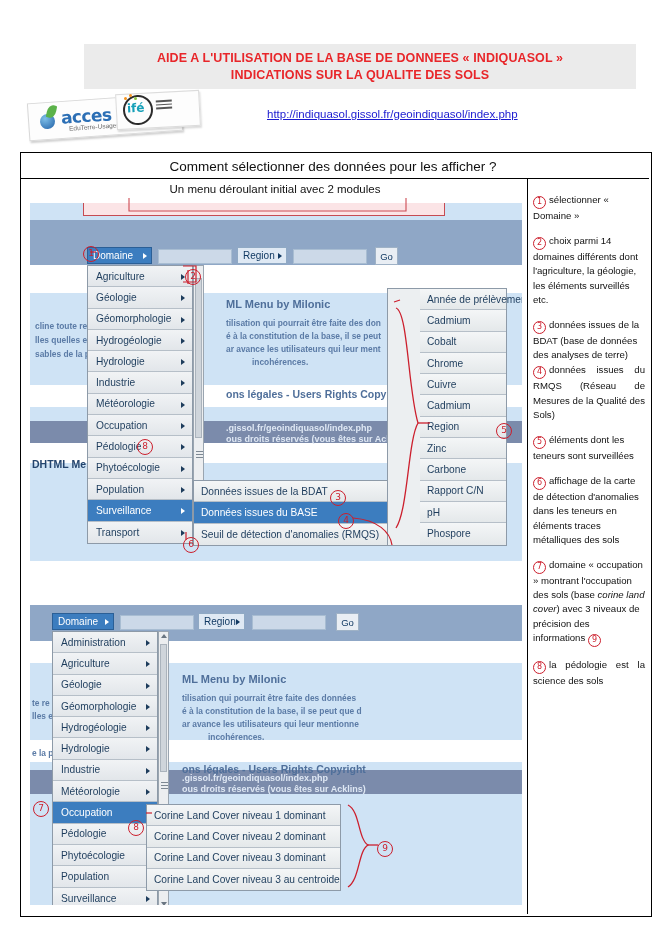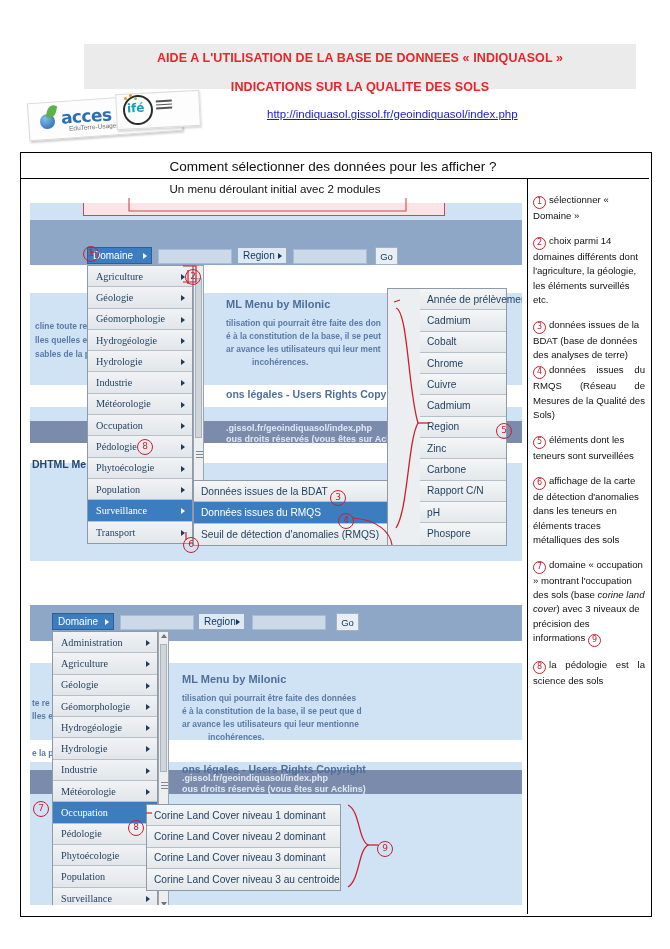--- a/index.html
+++ b/index.html
@@ -11,21 +11,21 @@
   .abs{position:absolute;}
 
   
   #banner{
     left:84px;top:44px;width:552px;height:45px;
     background:#ebebeb;
     display:flex;flex-direction:column;align-items:center;justify-content:center;
   }
   #banner .ttl{
     color:#e8262a;font-weight:bold;font-size:12.5px;letter-spacing:.1px;
-    line-height:17px;white-space:nowrap;margin-top:12px;
+    line-height:17px;white-space:nowrap;
   }
   #banner .ttl.l2{font-size:12.5px;}
 
   
   #logo{left:28px;top:92px;width:170px;height:48px;}
   #logo .card{
     position:absolute;left:0;top:6px;width:152px;height:36px;
     background:#fdfdfd;border:1px solid #d8d8d8;
     transform:rotate(-4deg);box-shadow:1px 2px 2px rgba(0,0,0,.18);
   }
@@ -121,21 +121,21 @@
   .ctl-label.lite .arw{border-left-color:#123a63;}
   .ctl-input{
     position:absolute;height:13px;background:#ccd9e8;border:1px solid #a8bdd2;
   }
   .ctl-go{
     position:absolute;width:21px;height:16px;background:#e9eef4;border:1px solid #9fb2c6;
     font-size:9.5px;color:#123a63;display:flex;align-items:center;justify-content:center;
   }
 
   
-  .menu{position:absolute;background:#f0abfc;border:1px solid #8d9aa8;box-sizing:border-box;font-family:Liberation Serif, serif;}
+  .menu{position:absolute;background:#f0abfc;border:1px solid #8d9aa8;box-sizing:border-box;}
   .menu .it{
     position:relative;height:21.3px;box-sizing:border-box;
     border-bottom:1px solid #b6bfc8;
     display:flex;align-items:center;padding-left:8px;
     font-size:10.2px;color:#1d3c5c;white-space:nowrap;
     background:linear-gradient(#f1f3f5,#e2e6ea);
   }
   .menu .it:last-child{border-bottom:none;}
   .menu .it.sel{background:#3c7dbf;color:#fff;}
   .menu .it .car{
@@ -327,21 +327,21 @@
 
   <div class="mscroll" style="left:163px;top:62px;height:278px;">
     <div class="thumb" style="top:12px;height:160px;"></div>
     <div class="grip" style="top:185px;"></div>
     <div class="grip" style="top:188px;"></div>
     <div class="grip" style="top:191px;"></div>
   </div>
 
   <div class="flat" style="left:163px;top:277px;width:195px;">
     <div class="it">Données issues de la BDAT</div>
-    <div class="it sel">Données issues du RMQS</div>
+    <div class="it sel">Données issues du BASE</div>
     <div class="it">Seuil de détection d'anomalies (RMQS)</div>
   </div>
 
   <div class="flat" style="left:357px;top:85px;width:120px;padding-left:32px;">
     <div class="it">Année de prélèvement</div>
     <div class="it">Cadmium</div>
     <div class="it">Cobalt</div>
     <div class="it">Chrome</div>
     <div class="it">Cuivre</div>
     <div class="it">Cadmium</div>

